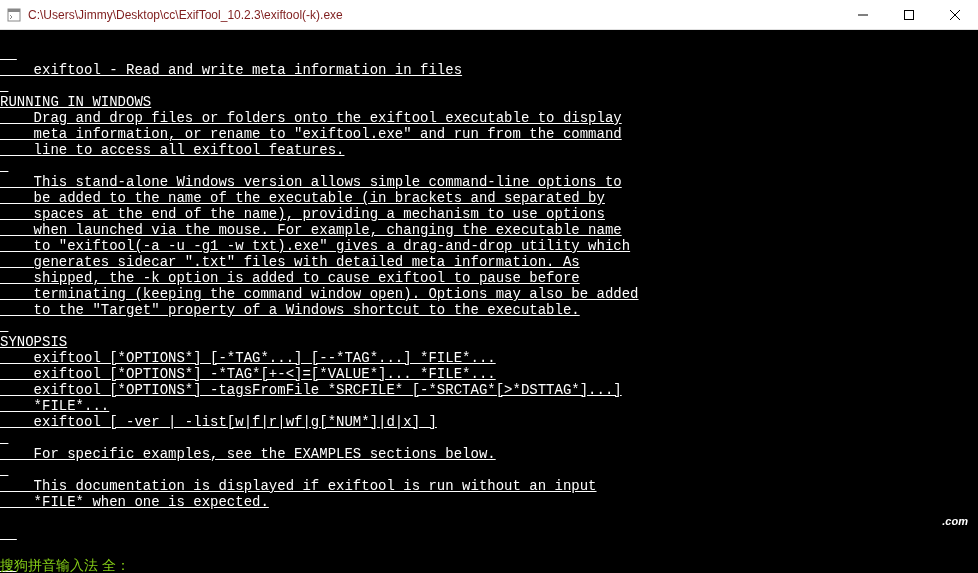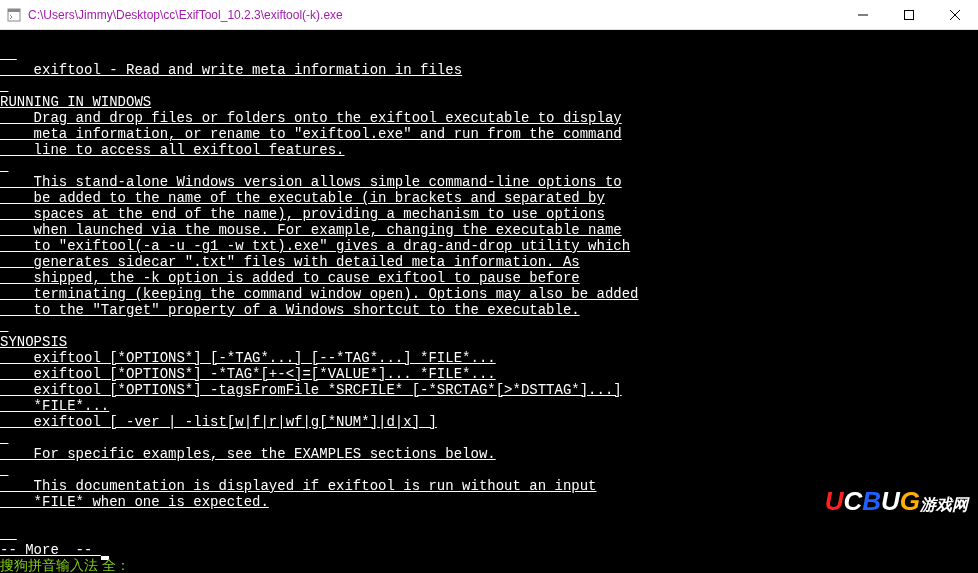--- a/index.html
+++ b/index.html
@@ -30,21 +30,21 @@
       width: 16px;
       height: 16px;
       margin-right: 6px;
       display: flex;
       align-items: center;
       justify-content: center;
     }
 
     .title-text {
       font-size: 12px;
-      color: #a21caf;
+      color: #7f1d1d;
       flex: 1;
     }
 
     .window-controls {
       display: flex;
       height: 100%;
     }
 
     .win-btn {
       width: 46px;
@@ -154,21 +154,18 @@
       <svg viewBox="0 0 10 10">
           <line x1="0" y1="0" x2="10" y2="10" stroke="#000" stroke-width="1"></line>
           <line x1="10" y1="0" x2="0" y2="10" stroke="#000" stroke-width="1"></line>
         </svg>
     </div>
   </div>
 </div>
 
 <div class="console">
   <div id="console-lines"><div class="console-line">    exiftool - Read and write meta information in files</div><div class="console-line"> </div><div class="console-line">RUNNING IN WINDOWS</div><div class="console-line">    Drag and drop files or folders onto the exiftool executable to display</div><div class="console-line">    meta information, or rename to "exiftool.exe" and run from the command</div><div class="console-line">    line to access all exiftool features.</div><div class="console-line"> </div><div class="console-line">    This stand-alone Windows version allows simple command-line options to</div><div class="console-line">    be added to the name of the executable (in brackets and separated by</div><div class="console-line">    spaces at the end of the name), providing a mechanism to use options</div><div class="console-line">    when launched via the mouse. For example, changing the executable name</div><div class="console-line">    to "exiftool(-a -u -g1 -w txt).exe" gives a drag-and-drop utility which</div><div class="console-line">    generates sidecar ".txt" files with detailed meta information. As</div><div class="console-line">    shipped, the -k option is added to cause exiftool to pause before</div><div class="console-line">    terminating (keeping the command window open). Options may also be added</div><div class="console-line">    to the "Target" property of a Windows shortcut to the executable.</div><div class="console-line"> </div><div class="console-line">SYNOPSIS</div><div class="console-line">    exiftool [*OPTIONS*] [-*TAG*...] [--*TAG*...] *FILE*...</div><div class="console-line">    exiftool [*OPTIONS*] -*TAG*[+-&lt;]=[*VALUE*]... *FILE*...</div><div class="console-line">    exiftool [*OPTIONS*] -tagsFromFile *SRCFILE* [-*SRCTAG*[&gt;*DSTTAG*]...]</div><div class="console-line">    *FILE*...</div><div class="console-line">    exiftool [ -ver | -list[w|f|r|wf|g[*NUM*]|d|x] ]</div><div class="console-line"> </div><div class="console-line">    For specific examples, see the EXAMPLES sections below.</div><div class="console-line"> </div><div class="console-line">    This documentation is displayed if exiftool is run without an input</div><div class="console-line">    *FILE* when one is expected.</div></div>
-  <div class="console-line"><span>-- More  -- </span><span class="cursor"></span></div>
   <div class="ime-bar">搜狗拼音输入法 全：</div>
 
   <div class="watermark">
-    <div class="main">
-      <span class="u">U</span><span class="c1">C</span><span class="b">B</span><span class="u2">U</span><span class="g">G</span><span class="cn">游戏网</span>
-    </div>
+    <div class="sub">.com</div>
   </div>
 </div>
 
 </body></html>

